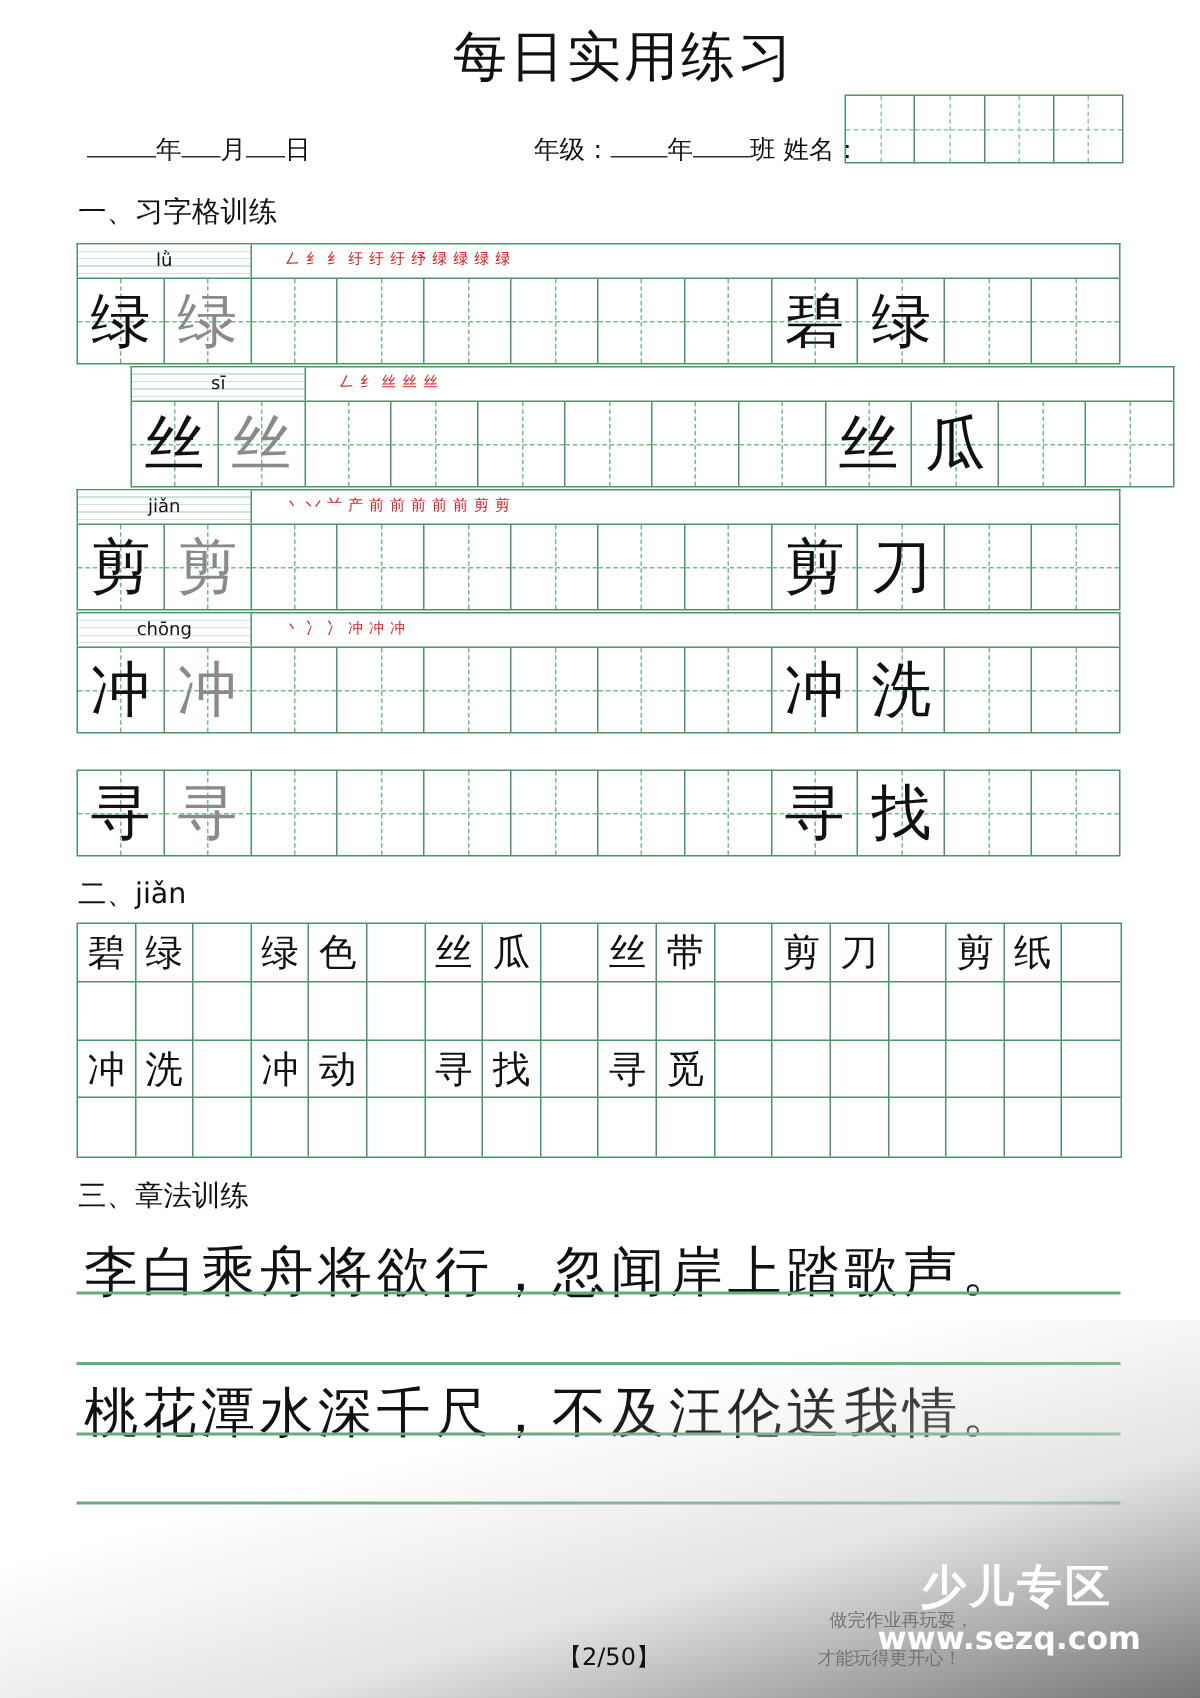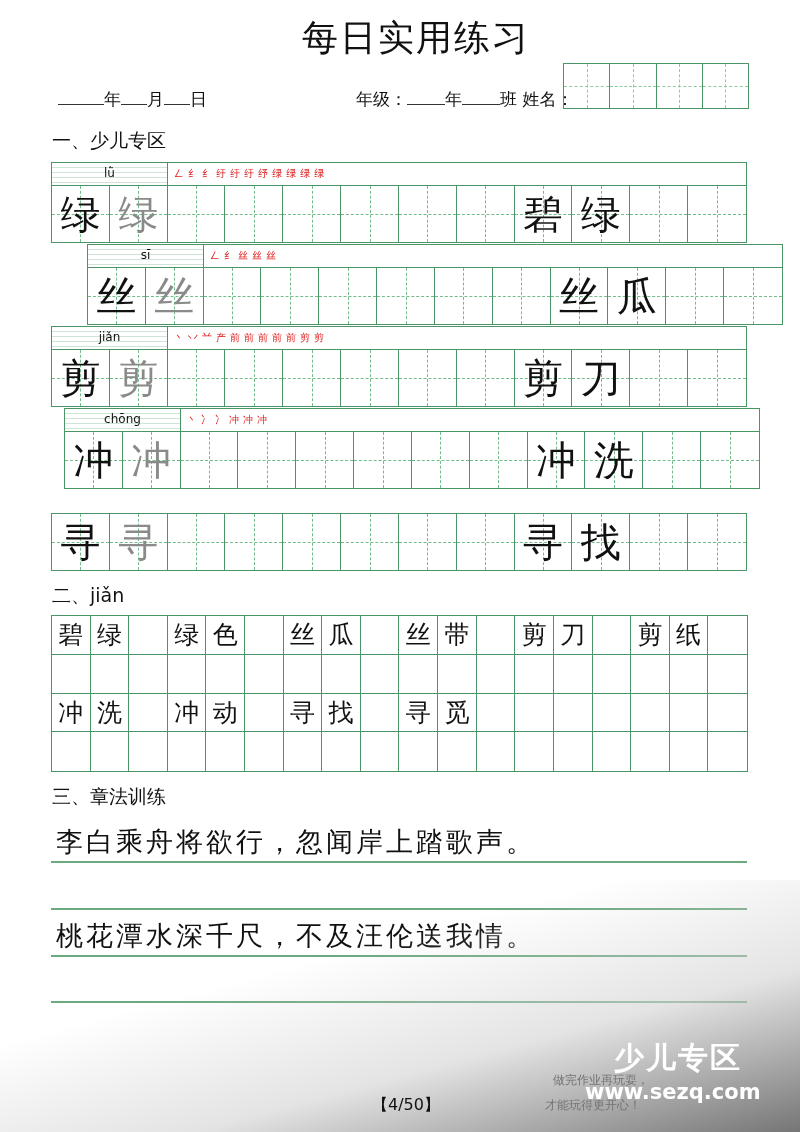--- a/index.html
+++ b/index.html
@@ -9,39 +9,39 @@
   .hdr{top:88px;font-size:17px;font-family:"DejaVu Serif",serif;}
   .blank{display:inline-block;border-bottom:1px solid #333;height:14px;vertical-align:baseline;}
   .namegrid{left:563px;top:63px;width:186px;height:46px;border:1px solid #4a9466;box-sizing:border-box;display:flex;}
   .ng-cell{flex:1;border-right:1px solid #4a9466;position:relative;}
   .ng-cell:last-child{border-right:none;}
   .ng-cell:before{content:"";position:absolute;left:50%;top:0;bottom:0;border-left:1px dashed #8ccaa0;}
   .ng-cell:after{content:"";position:absolute;top:50%;left:0;right:0;border-top:1px dashed #8ccaa0;}
   .sec{font-family:"DejaVu Sans",sans-serif;font-size:19px;left:52px;}
   .g1{left:51px;width:696px;}
   .block{position:absolute;left:0;width:696px;height:82px;}
-  .py-row{position:absolute;left:0;top:0;width:696px;height:23px;border:1px solid #4a9466;box-sizing:border-box;border-bottom:none;display:flex;}
+  .py-row{position:absolute;left:0;top:0;width:696px;height:23px;border:1px solid #4a9466;box-sizing:border-box;border-bottom:none;display:flex;gap:16px;}
   .py-label{width:115px;border-right:1px solid #4a9466;position:relative;font-family:"DejaVu Sans",sans-serif;font-size:12px;text-align:center;line-height:20px;
     background:repeating-linear-gradient(to bottom,#fff 0,#fff 4px,#cfe4d6 4px,#cfe4d6 5px);}
   .py-label span{background:transparent;position:relative;}
   .strokes{padding-left:6px;font-size:10px;line-height:22px;color:#333;letter-spacing:4px;white-space:nowrap;}
   .strokes .r{color:#e02020;}
   .char-row{position:absolute;left:0;top:23px;width:696px;height:58px;border:1px solid #4a9466;box-sizing:border-box;display:flex;}
   .tz{width:58px;height:100%;border-right:1px solid #4a9466;box-sizing:border-box;position:relative;display:flex;align-items:center;justify-content:center;font-size:40px;line-height:1;}
   .tz:last-child{border-right:none;}
   .tz:before{content:"";position:absolute;left:50%;top:0;bottom:0;border-left:1px dashed #74bb8c;}
   .tz:after{content:"";position:absolute;top:50%;left:0;right:0;border-top:1px dashed #74bb8c;}
   .tz span{position:relative;z-index:2;}
   .tz.gray{color:#8a8a8a;}
   .g2{left:51px;top:615px;width:697px;height:157px;border:1px solid #4a9466;box-sizing:border-box;display:grid;grid-template-columns:repeat(18,1fr);grid-template-rows:repeat(4,1fr);}
   .fg{border-right:1px solid #4a9466;border-bottom:1px solid #4a9466;display:flex;align-items:center;justify-content:center;font-size:25px;}
   .fg:nth-child(18n){border-right:none;}
   .fg.lastrow{border-bottom:none;}
   .line{left:51px;width:696px;border-top:2px solid #6aa880;}
-  .sent{left:56px;font-size:27px;letter-spacing:3px;}
+  .sent{left:56px;font-size:36px;letter-spacing:3px;}
   .footer-bg{left:0;top:880px;width:800px;height:252px;background:linear-gradient(165deg,rgba(255,255,255,0) 35%,rgba(210,210,210,0.6) 65%,rgba(110,110,110,0.95) 100%);}
   .page{left:372px;top:1095px;font-size:16px;font-family:"DejaVu Sans",sans-serif;}
   .slogan{font-size:12px;color:#737373;}
   .brand{left:614px;top:1038px;font-family:"DejaVu Sans",sans-serif;font-weight:bold;font-size:30px;color:#fff;letter-spacing:2px;text-align:right;}
   .url{left:585px;top:1080px;font-family:"DejaVu Sans",sans-serif;font-size:21px;color:#fff;font-weight:bold;text-align:center;}
 </style>
 </head>
 <body>
 
 <div class="abs title">每日实用练习</div>
@@ -54,21 +54,21 @@
   <span>年级：</span><span class="blank" style="width:38px"></span><span>年</span><span class="blank" style="width:38px"></span><span>班</span> <span>姓名：</span>
 </div>
 
 <div class="abs namegrid">
   <div class="ng-cell"></div>
   <div class="ng-cell"></div>
   <div class="ng-cell"></div>
   <div class="ng-cell"></div>
 </div>
 
-<div class="abs sec" style="top:128px;">一、少儿专区</div>
+<div class="abs sec" style="top:128px;">一、习字格训练</div>
 
 <div class="abs g1" style="top:162px;height:410px;" id="g1">
     <div class="block" style="top: 0px;">
       <div class="py-row">
         <div class="py-label"><span>lǜ</span></div>
         <div class="strokes"><span class="r">𠃋</span><span class="r">纟</span><span class="r">纟</span><span class="r">纡</span><span class="r">纡</span><span class="r">纡</span><span class="r">纾</span><span class="r">绿</span><span class="r">绿</span><span class="r">绿</span><span class="r">绿</span></div>
       </div>
       <div class="char-row">
         <div class="tz">
           <span>绿</span>
@@ -141,21 +141,21 @@
         <div class="tz">
           <span>剪</span>
         </div>
         <div class="tz">
           <span>刀</span>
         </div>
         <div class="tz"></div>
         <div class="tz"></div>
       </div>
     </div>
-    <div class="block" style="top: 246px; margin-left: 13px;">
+    <div class="block" style="top: 246px;">
       <div class="py-row">
         <div class="py-label"><span>chōng</span></div>
         <div class="strokes"><span class="r">丶</span><span class="r">冫</span><span class="r">冫</span><span class="r">冲</span><span class="r">冲</span><span class="r">冲</span></div>
       </div>
       <div class="char-row">
         <div class="tz">
           <span>冲</span>
         </div>
         <div class="tz gray">
           <span>冲</span>
@@ -282,17 +282,17 @@
 <div class="abs sec" style="top:784px;">三、章法训练</div>
 
 <div class="abs sent" style="top:824px;">李白乘舟将欲行，忽闻岸上踏歌声。</div>
 <div class="abs line" style="top:861px;"></div>
 <div class="abs line" style="top:908px;"></div>
 <div class="abs sent" style="top:918px;">桃花潭水深千尺，不及汪伦送我情。</div>
 <div class="abs line" style="top:955px;"></div>
 <div class="abs line" style="top:1001px;"></div>
 
 <div class="abs footer-bg"></div>
-<div class="abs page">【4/50】</div>
+<div class="abs page">【2/50】</div>
 <div class="abs slogan" style="left:553px;top:1072px;">做完作业再玩耍，</div>
 <div class="abs slogan" style="left:545px;top:1097px;">才能玩得更开心！</div>
 <div class="abs brand">少儿专区</div>
 <div class="abs url">www.sezq.com</div>
 
 </body></html>

